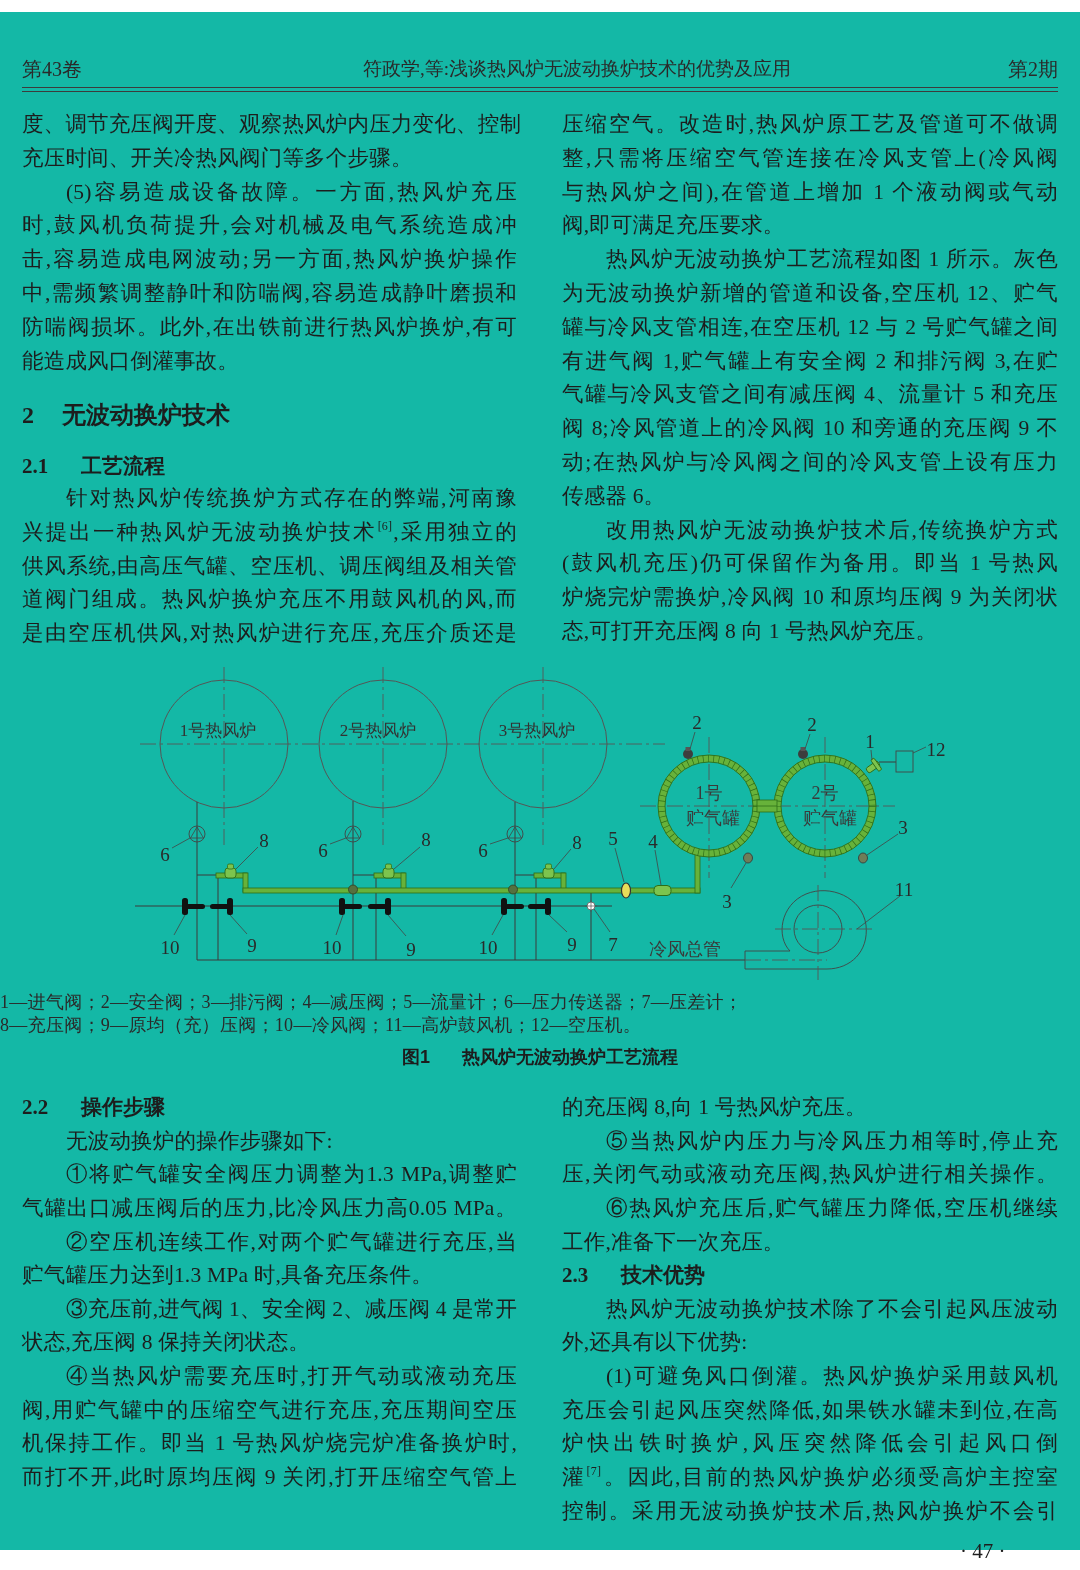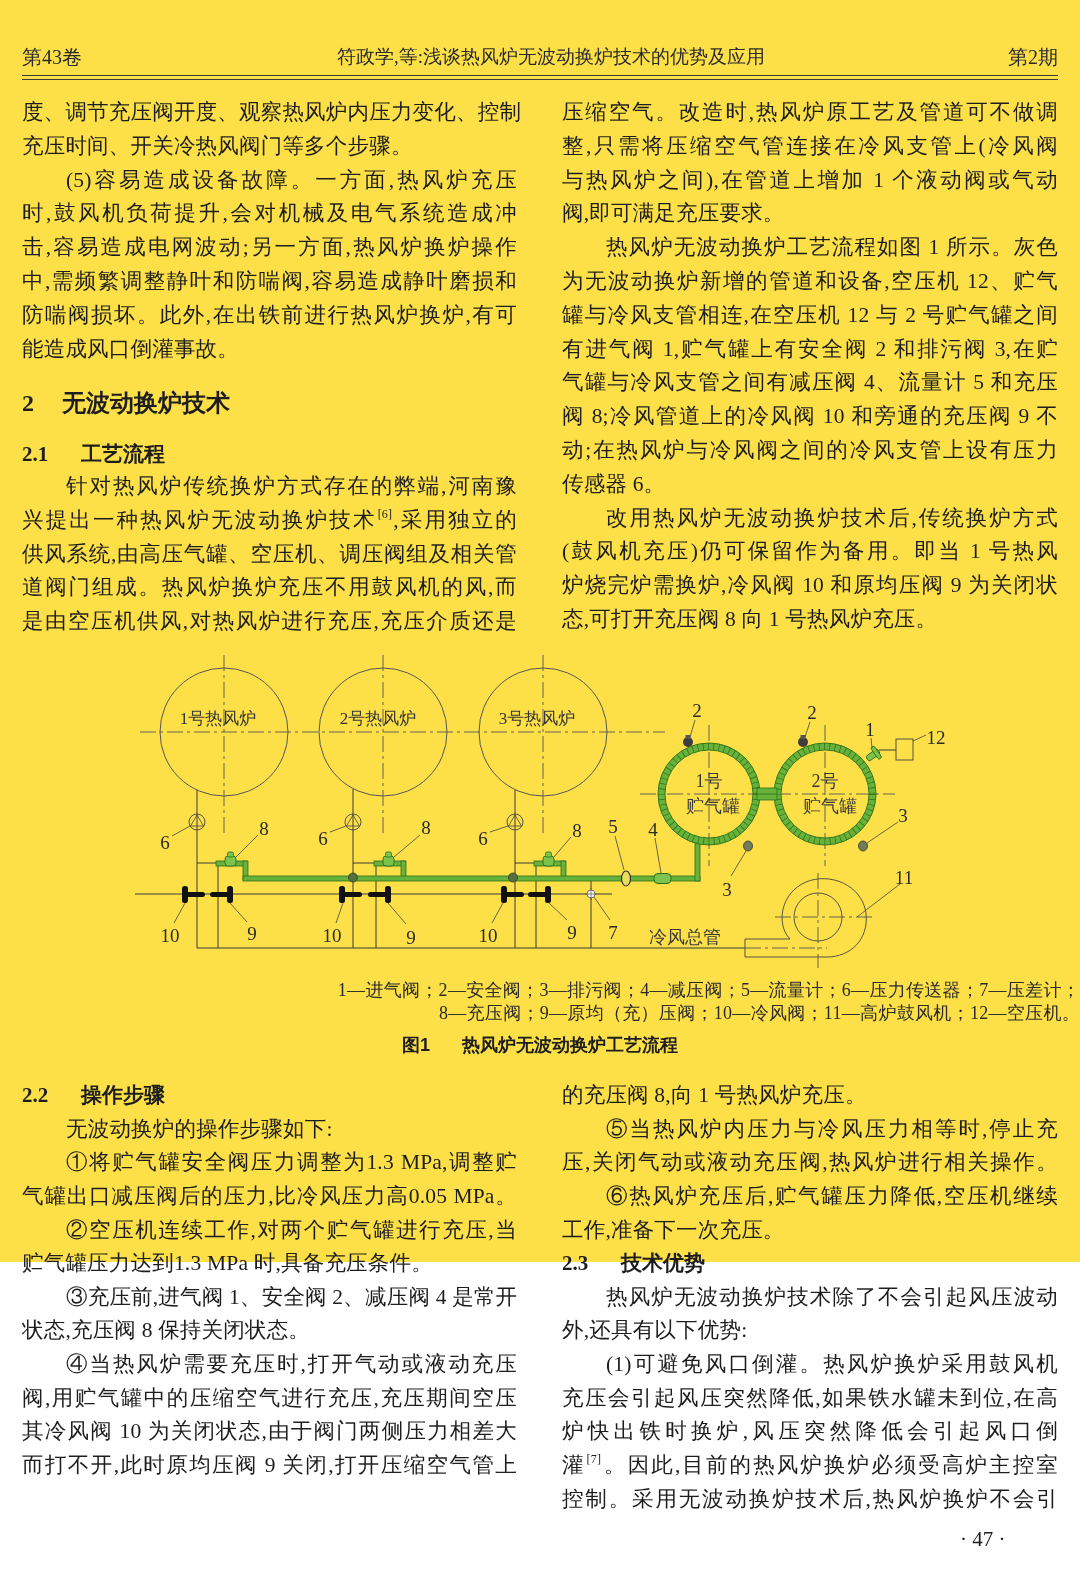--- a/index.html
+++ b/index.html
@@ -1,23 +1,23 @@
 <!DOCTYPE html>
 <html><head>
 <meta charset="utf-8">
 <style>
   *{box-sizing:border-box;margin:0;padding:0}
   html,body{background:#ffffff}
   body{width:1080px;height:1570px;position:relative;overflow:hidden;color:#1d1d1d;font-family:"Liberation Serif","DejaVu Serif",serif}
-  .page{position:absolute;left:0;top:0;width:1080px;height:1262px;background:#fde047}
+  .page{position:absolute;left:0;top:12px;width:1080px;height:1538px;background:#14b8a6}
 
   
   .hdr{position:absolute;top:45px;height:24px;line-height:24px;font-size:20px;white-space:nowrap;color:#2a2a2a}
   .hdr-left{left:22px}
-  .hdr-center{left:311px;width:480px;text-align:center;font-size:19px}
+  .hdr-center{left:311px;width:480px;text-align:right;font-size:19px}
   .hdr-right{right:22px;text-align:left}
   .rule{position:absolute;left:22px;width:1036px;height:0}
   .rule1{top:75px;border-top:1.6px solid #3c3c3c}
   .rule2{top:79px;border-top:1px solid #3c3c3c}
 
   
   .blk{position:absolute;width:495px}
   .col-l{left:22px}
   .col-r{left:562px;width:496px}
   .ln{display:block;height:33.8px;line-height:33.8px;font-size:21.5px;white-space:nowrap;
@@ -41,21 +41,21 @@
   .fig{position:absolute;left:0;top:640px}
   .thin{stroke:#3a3a3a;stroke-width:1;fill:none}
   .cl{stroke:#555;stroke-width:0.9;stroke-dasharray:16 4 3 4;fill:none}
   .lead{stroke:#444;stroke-width:0.8;fill:none}
   .gp{fill:#67b23a;stroke:#2e6e18;stroke-width:0.8}
   .blk-v{fill:#111}
   .num{font-family:"Liberation Serif","DejaVu Serif",serif;font-size:19px;fill:#2a2a2a}
   .lbl{font-family:"Liberation Serif","DejaVu Serif",serif;font-size:17px;fill:#333}
   .tlbl{font-family:"Liberation Serif","DejaVu Serif",serif;font-size:18px;fill:#3a3a3a}
 
-  .legend{position:absolute;left:0;width:1080px;text-align:right;font-size:18px;line-height:23px;white-space:nowrap;color:#2a2a2a;letter-spacing:0.3px}
+  .legend{position:absolute;left:0;width:1080px;text-align:left;font-size:18px;line-height:23px;white-space:nowrap;color:#2a2a2a;letter-spacing:0.3px}
   .caption{position:absolute;left:0;width:1080px;top:1033px;text-align:center;font-size:18px;line-height:24px;font-weight:bold;font-family:"Liberation Sans","DejaVu Sans",sans-serif;white-space:nowrap}
   .caption .cap-title{margin-left:32px}
 
   .pageno{position:absolute;left:960px;width:84px;top:1526px;font-size:21px;line-height:26px;white-space:nowrap}
 </style>
 </head>
 <body>
 
 <div class="page">
 
@@ -329,21 +329,21 @@
     </div>
     <span class="ln ind last">无波动换炉的操作步骤如下:</span>
     <span class="ln ind">①将贮气罐安全阀压力调整为1.3 MPa,调整贮</span>
     <span class="ln">气罐出口减压阀后的压力,比冷风压力高0.05 MPa。</span>
     <span class="ln ind">②空压机连续工作,对两个贮气罐进行充压,当</span>
     <span class="ln last">贮气罐压力达到1.3 MPa 时,具备充压条件。</span>
     <span class="ln ind">③充压前,进气阀 1、安全阀 2、减压阀 4 是常开</span>
     <span class="ln last">状态,充压阀 8 保持关闭状态。</span>
     <span class="ln ind">④当热风炉需要充压时,打开气动或液动充压</span>
     <span class="ln">阀,用贮气罐中的压缩空气进行充压,充压期间空压</span>
-    <span class="ln">其冷风阀 10 为关闭状态,由于阀门两侧压力相差大</span>
+    <span class="ln">机保持工作。即当 1 号热风炉烧完炉准备换炉时,</span>
     <span class="ln">而打不开,此时原均压阀 9 关闭,打开压缩空气管上</span>
   </div>
 
   <div class="blk col-r bot" style="top:1079px">
     <span class="ln last">的充压阀 8,向 1 号热风炉充压。</span>
     <span class="ln ind">⑤当热风炉内压力与冷风压力相等时,停止充</span>
     <span class="ln">压,关闭气动或液动充压阀,热风炉进行相关操作。</span>
     <span class="ln ind">⑥热风炉充压后,贮气罐压力降低,空压机继续</span>
     <span class="ln last">工作,准备下一次充压。</span>
     <div class="head head-2">

